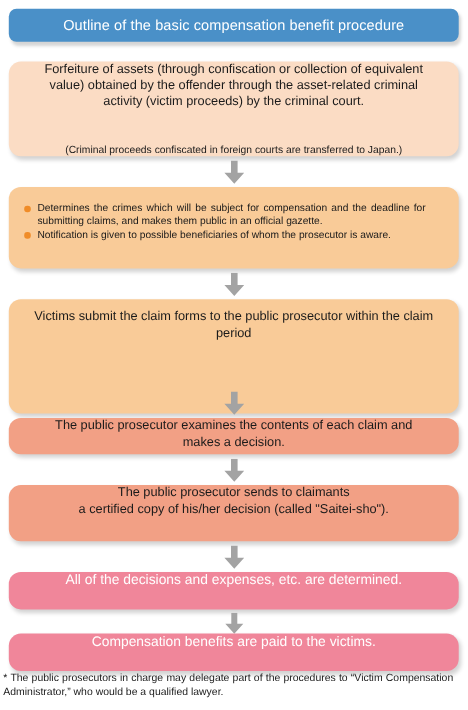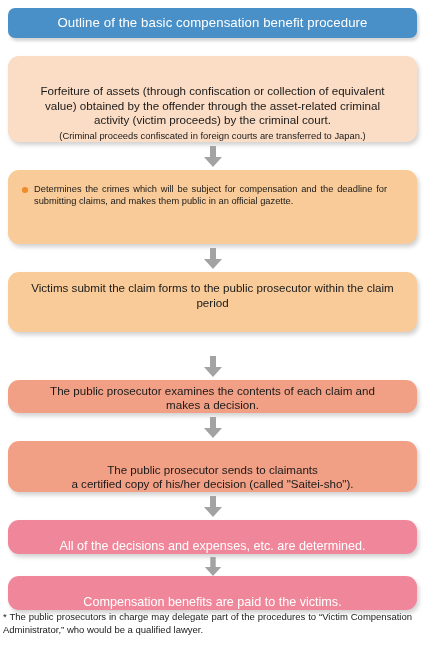--- a/index.html
+++ b/index.html
@@ -52,21 +52,21 @@
   
   .node {
     position: absolute;
     left: 8px;
     width: 409px;
     box-sizing: border-box;
     border-radius: 11px;
     box-shadow: 2px 3px 4px rgba(0,0,0,0.18);
     display: flex;
     flex-direction: column;
-    justify-content: flex-end;
+    justify-content: space-between;
     padding: 0 26px;
   }
   .node .headline {
     text-align: center;
     color: #1a1a1a;
     font-size: 11.6px;
     line-height: 14.6px;
   }
   .node.light  { background: #FBDCC4; }
   .node.amber  { background: #F9CB98; }
@@ -152,30 +152,34 @@
       <polygon points="7,0 13,0 13,11 19,11 10,21 1,11 7,11" fill="#A3A3A3"></polygon>
     </svg>
   </div>
 
   <div class="node amber" style="top:170px; height:74px; padding:8px 14px 8px 14px; justify-content:flex-start;">
     <ul class="bullets">
       <li>
         <span class="dot"></span>
         <span>Determines the crimes which will be subject for compensation and the deadline for submitting claims, and makes them public in an official gazette.</span>
       </li>
+      <li>
+        <span class="dot"></span>
+        <span>Notification is given to possible beneficiaries of whom the prosecutor is aware.</span>
+      </li>
     </ul>
   </div>
 
   <div class="arrow" style="top:248px;">
     <svg width="20" height="22" viewBox="0 0 20 22" aria-hidden="true">
       <polygon points="7,0 13,0 13,11 19,11 10,21 1,11 7,11" fill="#A3A3A3"></polygon>
     </svg>
   </div>
 
-  <div class="node amber" style="top:272px; height:60px; padding:9px 14px 8px 14px; justify-content:flex-start;gap:19px;">
+  <div class="node amber" style="top:272px; height:104px; padding:9px 14px 8px 14px; justify-content:flex-start;gap:19px;">
     <div class="headline">Victims submit the claim forms to the public prosecutor within the claim period</div>
   </div>
 
   <div class="arrow" style="top:356px;">
     <svg width="20" height="22" viewBox="0 0 20 22" aria-hidden="true">
       <polygon points="7,0 13,0 13,11 19,11 10,21 1,11 7,11" fill="#A3A3A3"></polygon>
     </svg>
   </div>
 
   <div class="node salmon" style="top:380px; height:33px;">

